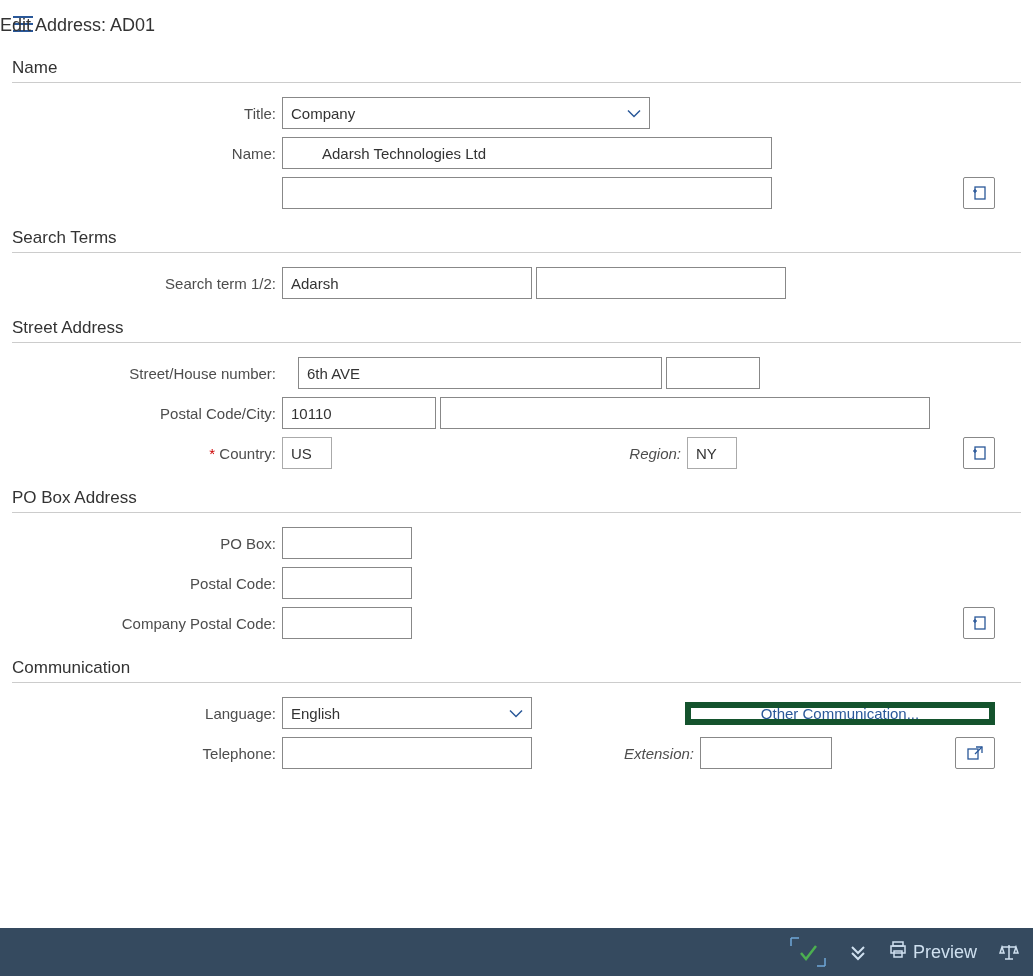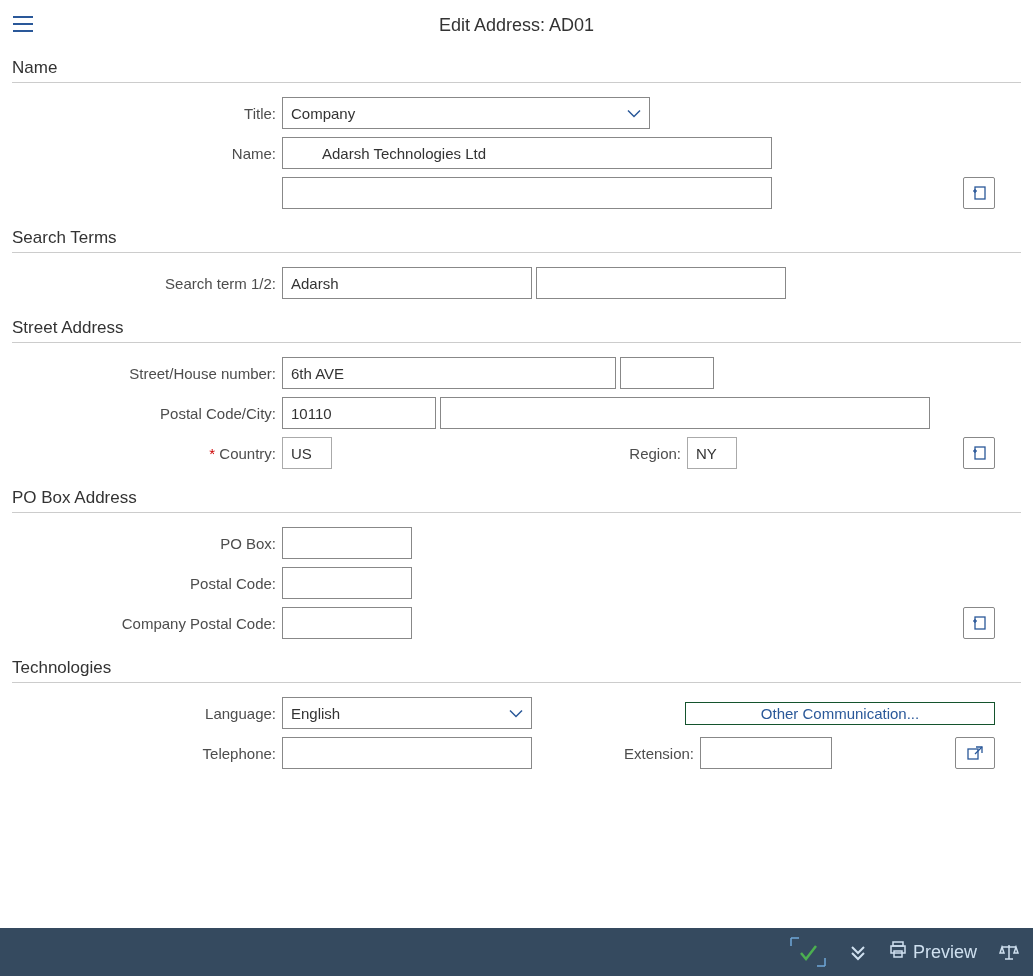--- a/index.html
+++ b/index.html
@@ -24,21 +24,20 @@
     min-height: 46px;
     position: relative;
   }
   .menu-icon {
     color: #2a5899;
     cursor: pointer;
   }
   .header-title {
     position: absolute;
     left: 0; right: 0;
-    text-align: center;
     font-size: 18px;
     color: #333;
     pointer-events: none;
   }
   .content {
     flex: 1;
     padding: 0 12px 20px 12px;
     overflow: hidden;
   }
   .section-title {
@@ -141,21 +140,21 @@
   .corner-check {
     position: relative;
     width: 38px; height: 32px;
     display: inline-flex;
     align-items: center;
     justify-content: center;
   }
   .btn-other {
     height: 23px;
     width: 310px;
-    border: 1px solid #14532d;
+    border: 6px solid #14532d;
     background: #fff;
     color: #2a5899;
     font-size: 15px;
     cursor: pointer;
     display: inline-flex;
     align-items: center;
     justify-content: center;
   }
   .extern-btn {
     width: 40px; height: 32px;
@@ -167,20 +166,21 @@
     color: #2a5899;
     cursor: pointer;
     border-radius: 2px;
     margin-left: 10px;
   }
   .sublabel {
     font-size: 15px;
     color: #4d4d4d;
     text-align: right;
     padding-right: 6px;
+    font-style: italic;
   }
 </style>
 </head>
 <body>
 
 <div class="header">
   <span class="menu-icon">
     <svg width="22" height="18" viewBox="0 0 22 18" stroke="currentColor" stroke-width="2" fill="none">
       <line x1="1" y1="2" x2="21" y2="2"></line>
         <line x1="1" y1="9" x2="21" y2="9"></line>
@@ -228,21 +228,21 @@
       <div class="label-cell">Search term 1/2:</div>
       <input type="text" style="width: 250px;" value="Adarsh">
       <input type="text" style="width: 250px; margin-left: 4px;" value="">
     </div>
   </div>
 
   <div class="section-title">Street Address</div>
   <div class="form-body">
     <div class="row">
       <div class="label-cell">Street/House number:</div>
-      <input type="text" style="width: 334px;" value="6th AVE">
+      <input type="text" style="width: 364px; margin-left: 16px;" value="6th AVE">
       <input type="text" style="width: 94px; margin-left: 4px;" value="">
     </div>
     <div class="row">
       <div class="label-cell">Postal Code/City:</div>
       <input type="text" style="width: 154px;" value="10110">
       <input type="text" style="width: 490px; margin-left: 4px;" value="">
     </div>
     <div class="row">
       <div class="label-cell">
         <span class="required">*</span> <span>Country:</span>
@@ -276,21 +276,21 @@
       <span class="expand-btn right-action">
         <svg width="16" height="16" viewBox="0 0 16 16" stroke="currentColor" stroke-width="1.3" fill="none">
           <rect x="4" y="2" width="10" height="12"></rect>
             <line x1="2" y1="6" x2="6" y2="6"></line>
             <line x1="4" y1="4" x2="4" y2="8"></line>
         </svg>
       </span>
     </div>
   </div>
 
-  <div class="section-title">Technologies</div>
+  <div class="section-title">Communication</div>
   <div class="form-body">
     <div class="row">
       <div class="label-cell">Language:</div>
       <div class="select-wrap" style="width:250px">
         <span>English</span>
         <span class="chevron">
           <svg width="14" height="9" viewBox="0 0 14 9" stroke="currentColor" stroke-width="1.5" fill="none">
               <polyline points="1,1 7,7 13,1"></polyline>
             </svg>
         </span>

